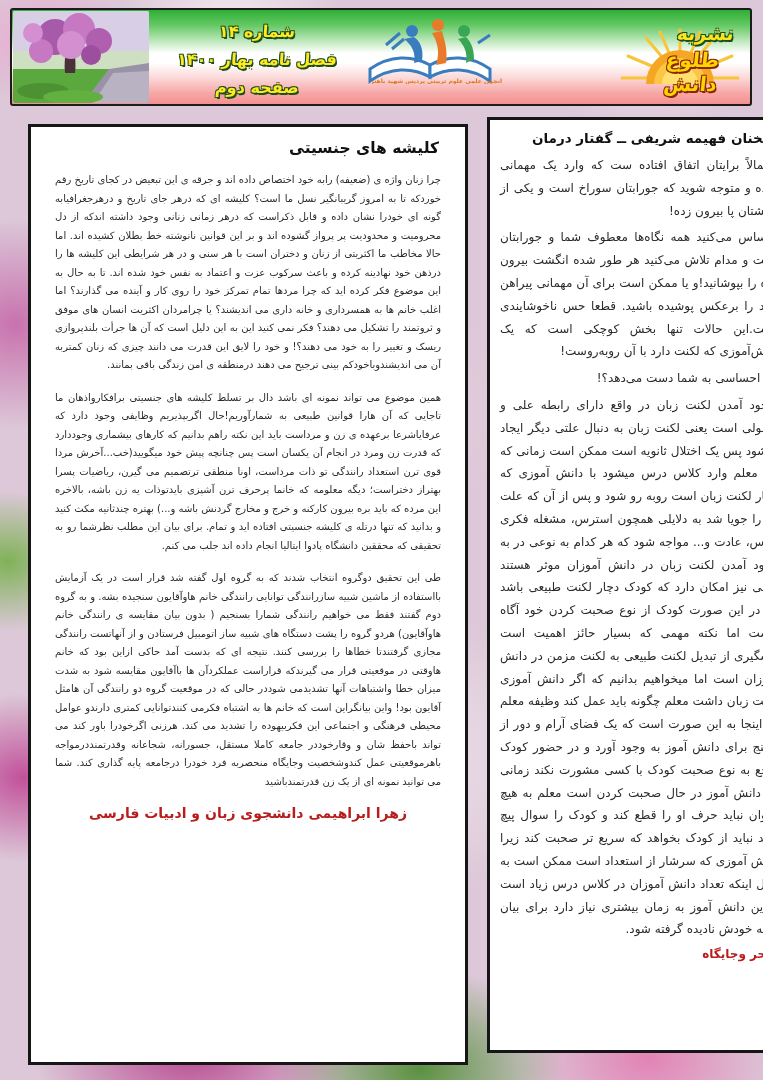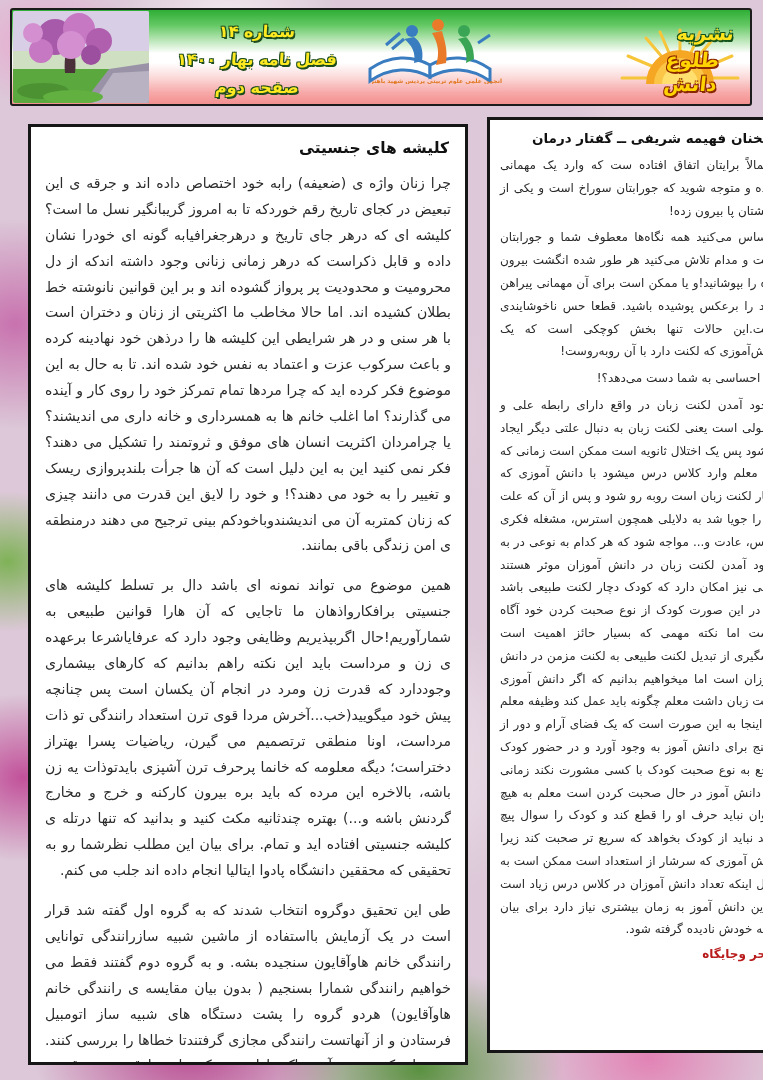--- a/index.html
+++ b/index.html
@@ -83,33 +83,33 @@
     transform: skewX(-6deg);
   }
   .sun-icon { position: absolute; right: 0; top: 14px; }
 
   
   .panel {
     position: absolute; background: #ffffff;
     border: 3px solid #161616;
     overflow: hidden;
   }
-  .panel-left  { left: 28px;  top: 124px; width: 440px; height: 941px; padding: 10px 14px; }
+  .panel-left  { left: 28px;  top: 124px; width: 440px; height: 941px; padding: 10px 24px; }
   .panel-right { left: 487px; top: 117px; width: 304px; height: 936px; padding: 8px 10px; }
 
   .article-title {
     font-weight: bold; color: #111; text-align: right;
   }
   .panel-left  .article-title { font-size: 15.5px; margin: 2px 2px 14px 0; }
   .panel-right .article-title { font-size: 13.5px; margin: 2px 2px 8px 0; }
 
   .article-body p {
     text-align: justify; color: #2b2b2b;
   }
-  .panel-left  .article-body p { font-size: 14px; line-height: 1.85; margin-bottom: 14px; }
+  .panel-left  .article-body p { font-size: 10px; line-height: 1.85; margin-bottom: 14px; }
   .panel-right .article-body p { font-size: 12px; line-height: 1.9;  margin-bottom: 4px; }
 
   .article-author { font-weight: bold; color: #b91c1c; }
   .panel-left  .article-author { text-align: center; font-size: 14px; margin-top: 10px; }
   .panel-right .article-author { text-align: right;  font-size: 12px; margin-top: 6px; }
 </style>
 </head>
 <body>
 
 <div class="page-bg"></div>

